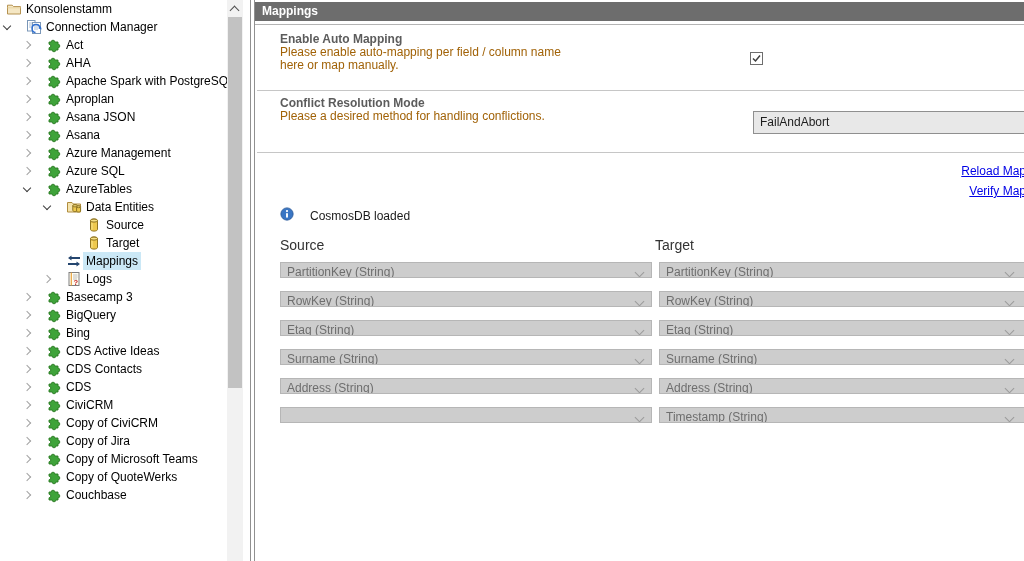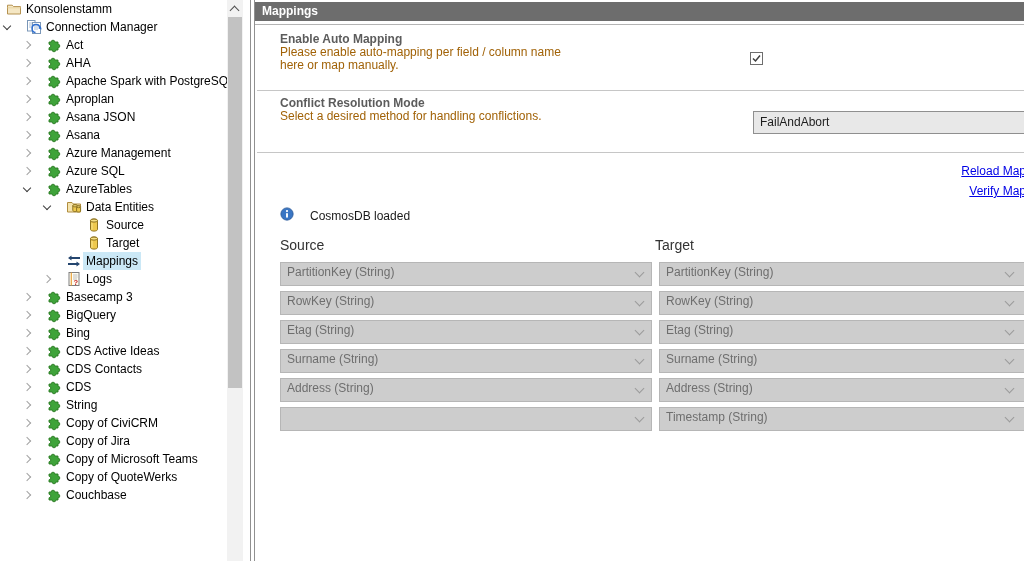--- a/index.html
+++ b/index.html
@@ -45,21 +45,21 @@
                border:1px solid #8f8f8f;box-sizing:border-box;}
   .combo-light span{display:block;line-height:21px;padding-left:6px;color:#1d1d1d;}
 
   .plink{position:absolute;right:-2px;color:#0000e6;text-decoration:underline;cursor:pointer;white-space:nowrap;}
 
   .status-icon{position:absolute;left:280px;top:207px;width:14px;height:14px;}
   .status-text{position:absolute;left:310px;top:209px;color:#1a1a1a;}
 
   .col-h{position:absolute;top:237px;font-size:14px;color:#333;}
 
-  .mcombo{position:absolute;height:24px;background:#cdcdcd;border:1px solid #b6b6b6;
+  .mcombo{position:absolute;height:16px;background:#cdcdcd;border:1px solid #b6b6b6;
           box-sizing:border-box;overflow:hidden;}
   .mcombo .mtxt{display:block;line-height:18px;padding-left:6px;color:#6e6e6e;white-space:nowrap;}
   .cchev{position:absolute;top:6px;width:6px;height:6px;
          border-right:1.3px solid #9b9b9b;border-bottom:1.3px solid #9b9b9b;transform:rotate(45deg);}
 </style>
 </head>
 <body>
 
 <div class="app">
 
@@ -276,21 +276,21 @@
         </span>
         <span class="tlabel" style="left: 66px;">CDS</span>
       </div>
       <div class="trow">
         <span class="chev" style="left: 24px;"></span>
         <span class="ticon" style="left: 46px;">
           <svg width="16" height="16" viewBox="0 0 16 16">
             <path d="M3 5 H5.2 a1.8 1.8 0 1 1 3.6 0 H12 V7.2 a1.8 1.8 0 1 1 0 3.6 V13 H9.8 a1.8 1.8 0 1 1 -3.6 0 H3 V10.8 a1.8 1.8 0 1 0 0 -3.6 Z" fill="#3fa33a" stroke="#2a7a22" stroke-width="0.9"></path>
           </svg>
         </span>
-        <span class="tlabel" style="left: 66px;">String</span>
+        <span class="tlabel" style="left: 66px;">CiviCRM</span>
       </div>
       <div class="trow">
         <span class="chev" style="left: 24px;"></span>
         <span class="ticon" style="left: 46px;">
           <svg width="16" height="16" viewBox="0 0 16 16">
             <path d="M3 5 H5.2 a1.8 1.8 0 1 1 3.6 0 H12 V7.2 a1.8 1.8 0 1 1 0 3.6 V13 H9.8 a1.8 1.8 0 1 1 -3.6 0 H3 V10.8 a1.8 1.8 0 1 0 0 -3.6 Z" fill="#3fa33a" stroke="#2a7a22" stroke-width="0.9"></path>
           </svg>
         </span>
         <span class="tlabel" style="left: 66px;">Copy of CiviCRM</span>
       </div>
@@ -352,21 +352,21 @@
   <div class="sec-d" style="left:280px;top:59px;">here or map manually.</div>
   <div class="checkbox">
     <svg width="11" height="11" viewBox="0 0 11 11">
       <polyline points="2,5.5 4.5,8 9,2.5" fill="none" stroke="#3f3f3f" stroke-width="1.5"></polyline>
     </svg>
   </div>
 
   <div class="divider" style="top:90px;"></div>
 
   <div class="sec-h" style="left:280px;top:96px;">Conflict Resolution Mode</div>
-  <div class="sec-d" style="left:280px;top:110px;">Select a desired method for handling conflictions.</div>
+  <div class="sec-d" style="left:280px;top:110px;">Please a desired method for handling conflictions.</div>
   <div class="combo-light">
     <span>FailAndAbort</span>
   </div>
 
   <div class="divider" style="top:152px;"></div>
 
   <a class="plink" style="top:164px;">Reload Map</a>
   <a class="plink" style="top:184px;">Verify Map</a>
 
   <div class="status-icon">

